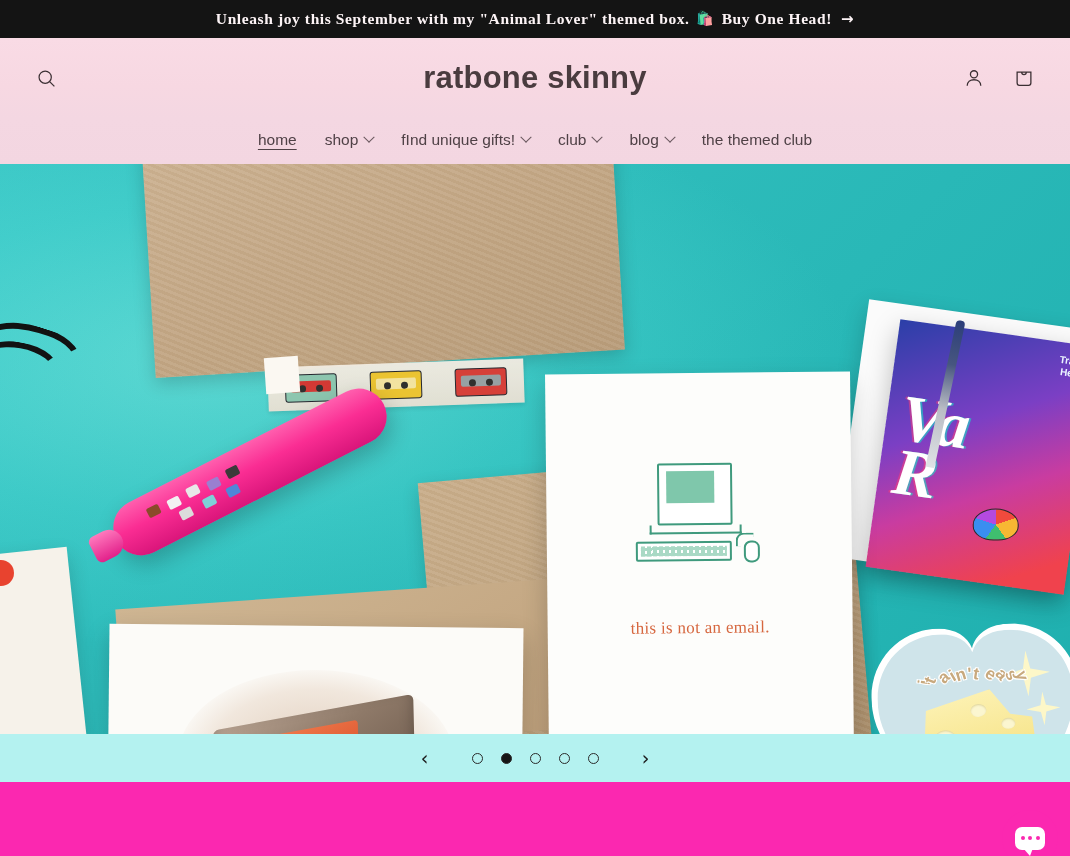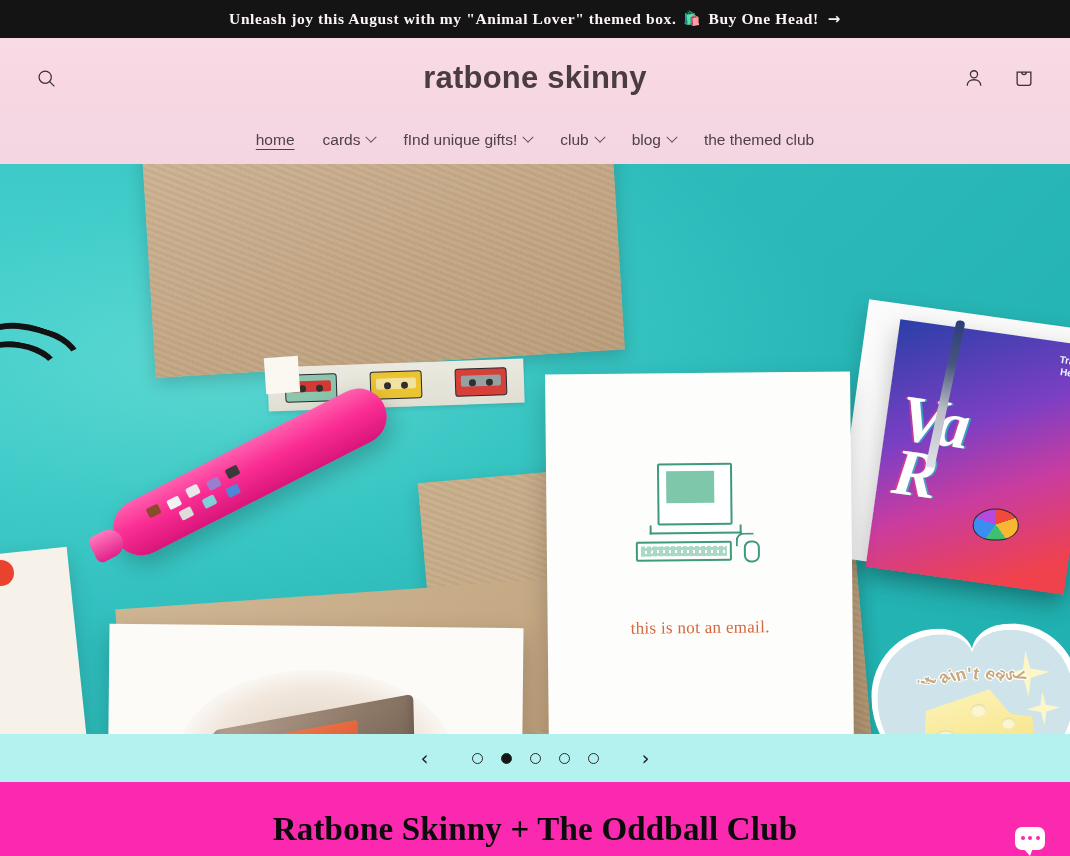--- a/index.html
+++ b/index.html
@@ -417,21 +417,21 @@
     border-left:7px solid transparent; border-right:3px solid transparent;
     border-top:8px solid #fff;
   }
   .bubble i{ width:4px; height:4px; border-radius:50%; background:#fb28b0; display:block; }
 </style>
 </head>
 <body>
 
 <div class="announce">
   <a class="announce-link">
-    <span>Unleash joy this August with my "Animal Lover" themed box.</span>
+    <span>Unleash joy this September with my "Animal Lover" themed box.</span>
     <span class="announce-emoji">🛍️</span>
     <span>Buy One Head!</span>
     <span class="announce-arrow">→</span>
   </a>
 </div>
 
 <div class="header">
   <div class="hdr-left">
     <button class="icon-btn">
       <svg width="21" height="21" viewBox="0 0 24 24" fill="none">
@@ -457,21 +457,21 @@
       </svg>
     </button>
   </div>
 </div>
 
 <nav class="nav">
   <button class="nav-item active">
     <span>home</span>
   </button>
   <button class="nav-item">
-    <span>cards</span>
+    <span>shop</span>
     <span class="nav-chev"></span>
   </button>
   <button class="nav-item">
     <span>fInd unique gifts!</span>
     <span class="nav-chev"></span>
   </button>
   <button class="nav-item">
     <span>club</span>
     <span class="nav-chev"></span>
   </button>
@@ -605,21 +605,20 @@
     <button class="dot"></button>
     <button class="dot"></button>
     <button class="dot"></button>
   </div>
   <button class="sl-arrow">
     <span>›</span>
   </button>
 </div>
 
 <section class="pink-section">
-  <h2 class="pink-title">Ratbone Skinny + The Oddball Club</h2>
 
   <div class="chat-widget">
     <div class="bubble">
       <i></i>
         <i></i>
         <i></i>
     </div>
   </div>
 </section>
 

